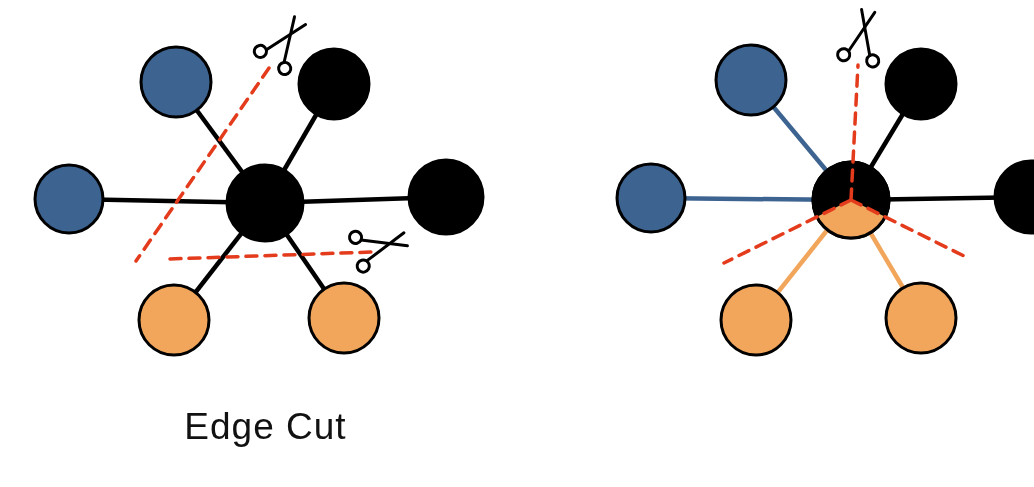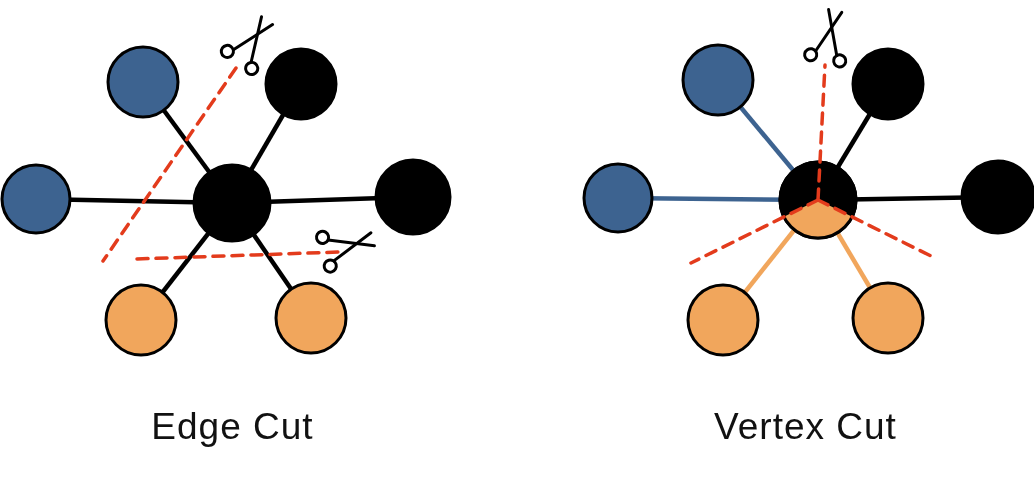--- a/index.html
+++ b/index.html
@@ -3,21 +3,21 @@
 <meta charset="utf-8">
 <style>
   * { margin: 0; padding: 0; box-sizing: border-box; }
   html, body { width: 1034px; height: 487px; }
   body {
     background: #ffffff;
     font-family: "Liberation Sans", sans-serif;
     position: relative;
     overflow: hidden;
   }
-  .canvas { position: absolute; inset: 0; }
+  .canvas { position: absolute; inset: 0; margin-left: 33px; }
   .panel {
     position: absolute;
     top: 0;
     width: 465px;
     display: flex;
     flex-direction: column;
     align-items: center;
   }
   .panel-0 { left: 0; }
   .panel-1 { left: 573px; }
@@ -90,16 +90,15 @@
         <line x1="245" y1="200" x2="252" y2="65" stroke="#E33B1C" stroke-width="3.5" stroke-dasharray="11 8" stroke-linecap="round"></line>
         <line x1="245" y1="200" x2="118" y2="263" stroke="#E33B1C" stroke-width="3.5" stroke-dasharray="11 8" stroke-linecap="round"></line>
         <line x1="245" y1="200" x2="362" y2="258" stroke="#E33B1C" stroke-width="3.5" stroke-dasharray="11 8" stroke-linecap="round"></line>
         <g transform="translate(256 40) rotate(-78) scale(1.35)" stroke="#000" stroke-width="2.2" fill="none" stroke-linecap="round">
           <line x1="22" y1="-5" x2="-10" y2="8"></line>
           <line x1="22" y1="5" x2="-10" y2="-8"></line>
           <circle cx="-13.5" cy="11" r="4.5"></circle>
           <circle cx="-13.5" cy="-11" r="4.5"></circle>
         </g>
       </svg>
-    <div class="cut-label">Vertex Cut</div>
   </div>
 
 </div>
 
 </body></html>

